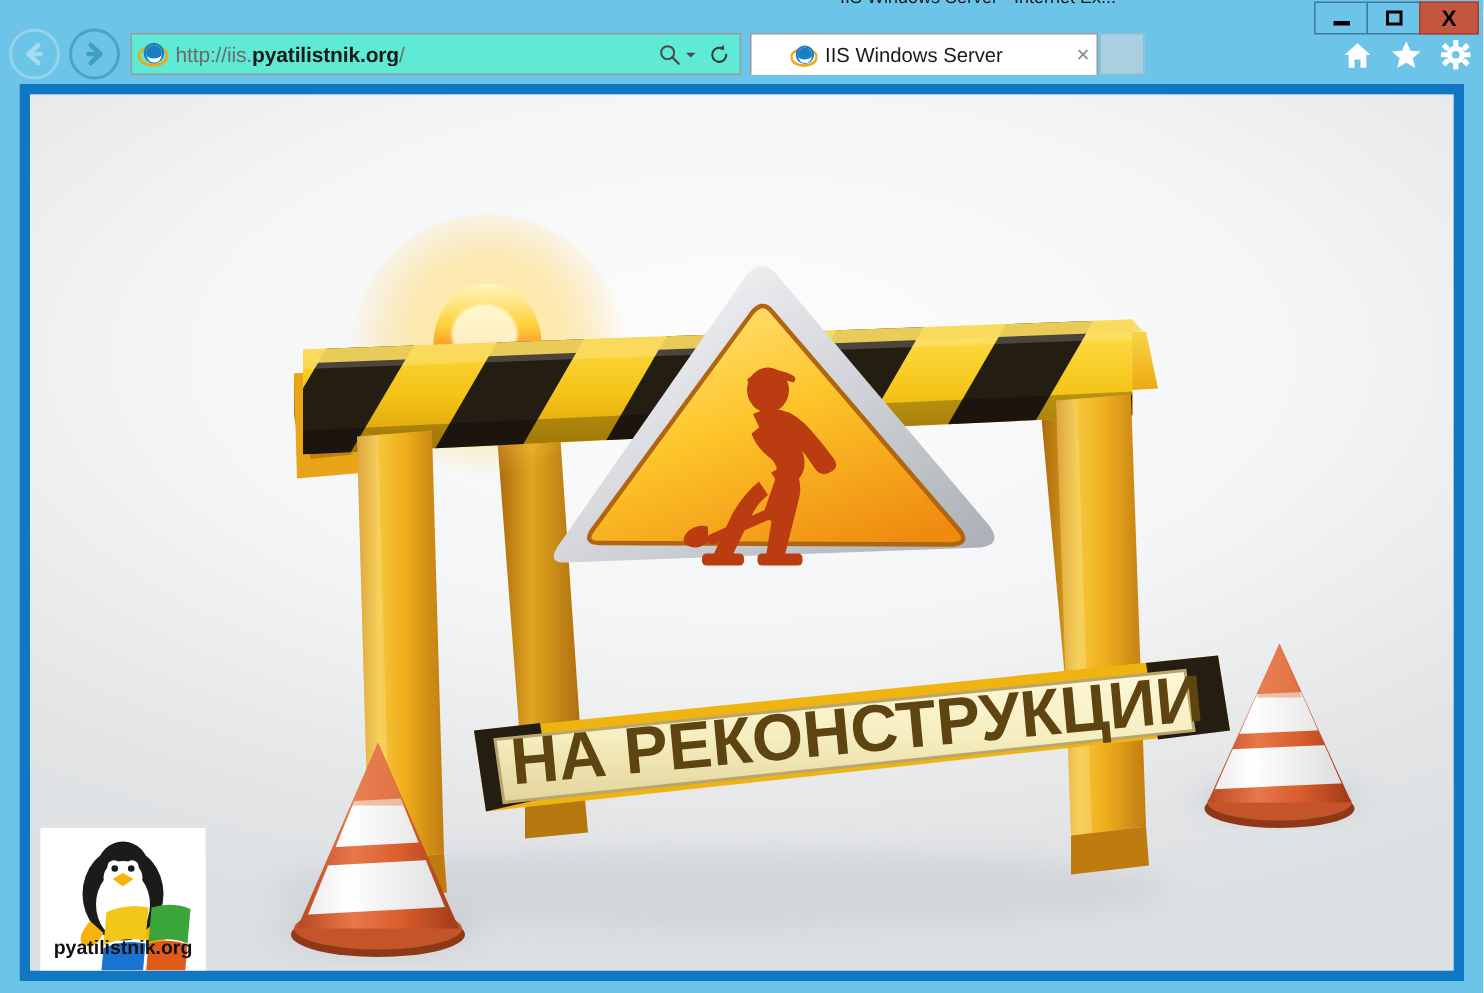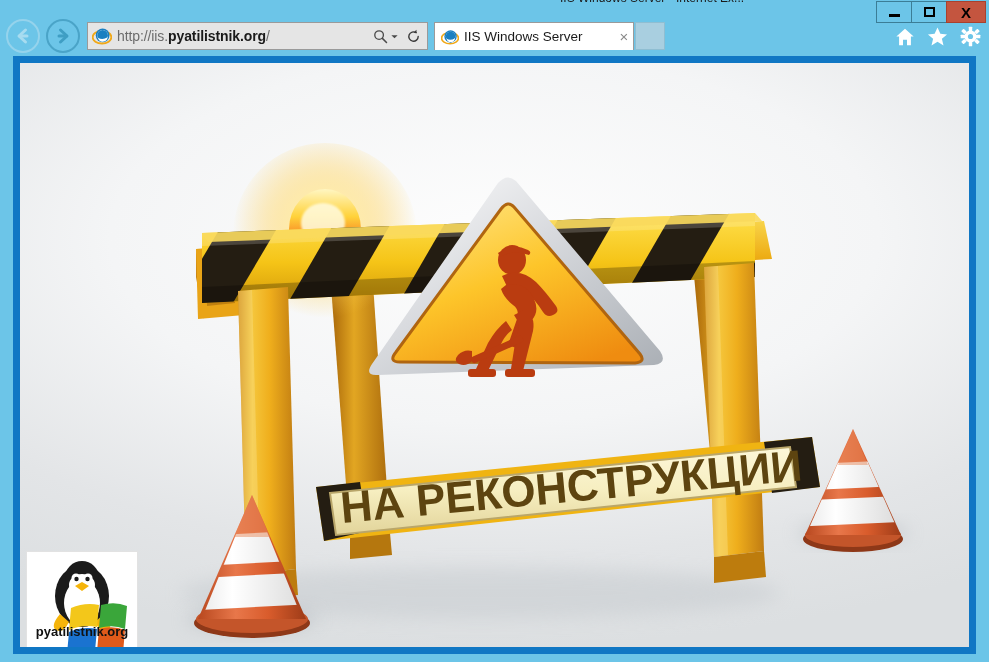--- a/index.html
+++ b/index.html
@@ -103,23 +103,23 @@
     box-sizing: border-box;
     cursor: pointer;
     flex: none;
   }
   .nav-btn.back { border-color: #95d3ec; }
   .nav-btn.fwd  { border-color: #4aa4c8; }
 
   .addr-wrap {
     margin-left: 7px;
     margin-top: 4px;
-    width: 341px;
+    width: 407px;
     height: 28px;
-    background: #e5e5e5;
+    background: #5eead4;
     border: 1px solid #9a9a9a;
     display: flex;
     align-items: center;
     box-sizing: border-box;
     flex: none;
     cursor: text;
   }
   .addr-favicon {
     width: 22px; height: 22px;
     margin: 0 4px 0 3px;
@@ -144,29 +144,30 @@
 
   
   .tab-strip {
     margin-left: 6px;
     margin-top: 4px;
     display: flex;
     align-items: flex-start;
     flex: none;
   }
   .tab {
-    width: 200px;
+    width: 232px;
     height: 28px;
     background: #fff;
     border: 1px solid #9a9a9a;
     border-bottom: none;
     display: flex;
     align-items: center;
     box-sizing: border-box;
     cursor: pointer;
+    padding-left: 20px;
   }
   .tab-favicon {
     width: 20px; height: 20px; margin: 0 4px 0 5px; flex:none;
     display:flex; align-items:center; justify-content:center;
   }
   .tab-title {
     flex: 1;
     font-size: 13.5px;
     color: #1a1a1a;
     white-space: nowrap;

